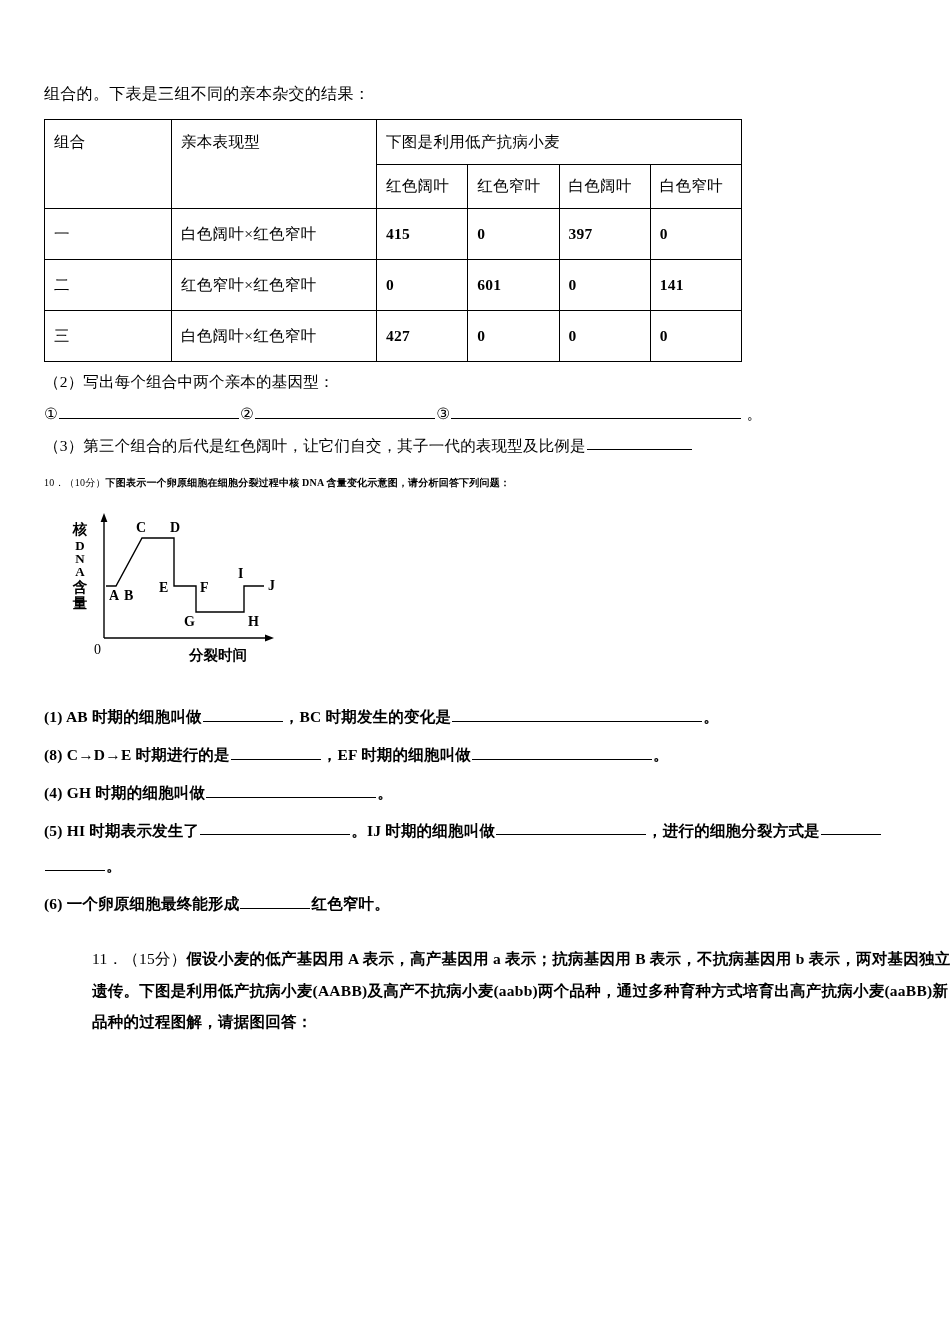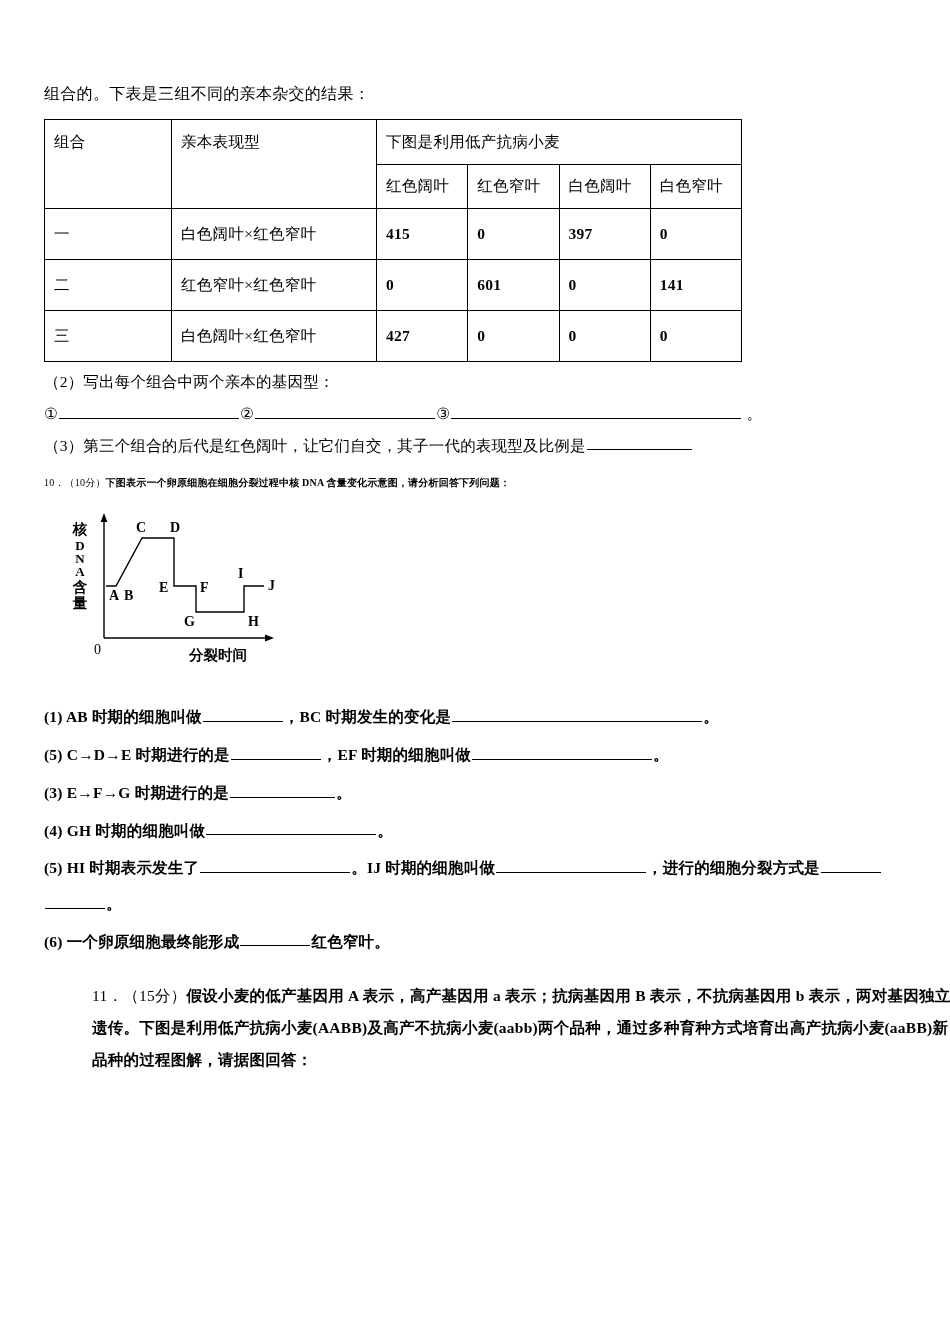--- a/index.html
+++ b/index.html
@@ -226,26 +226,23 @@
         <text x="180" y="66" font-family="'Liberation Serif', serif" font-size="14" font-weight="bold">I</text>
         <text x="210" y="78" font-family="'Liberation Serif', serif" font-size="14" font-weight="bold">J</text>
       </svg>
     </div>
 
     <div class="sub-q" style="margin-top:34px;">
       <span>(1) AB 时期的细胞叫做</span><span class="blank b-80"></span><span>，BC 时期发生的变化是</span><span class="blank b-250"></span><span>。</span>
     </div>
 
     <div class="sub-q">
-      <span>(5) C→D→E 时期进行的是</span><span class="blank b-90"></span><span>，EF 时期的细胞叫做</span><span class="blank b-180"></span><span>。</span>
-    </div>
-
-    <div class="sub-q">
-      <span>(3) E→F→G 时期进行的是</span><span class="blank b-105"></span><span>。</span>
-    </div>
+      <span>(8) C→D→E 时期进行的是</span><span class="blank b-90"></span><span>，EF 时期的细胞叫做</span><span class="blank b-180"></span><span>。</span>
+    </div>
+
 
     <div class="sub-q">
       <span>(4) GH 时期的细胞叫做</span><span class="blank b-170"></span><span>。</span>
     </div>
 
     <div class="sub-q">
       <span>(5) HI 时期表示发生了</span><span class="blank b-150"></span><span>。IJ 时期的细胞叫做</span><span class="blank b-150"></span><span>，进行的细胞分裂方式是</span><span class="blank b-60"></span>
     </div>
 
     <div class="sub-q indent-cont">

